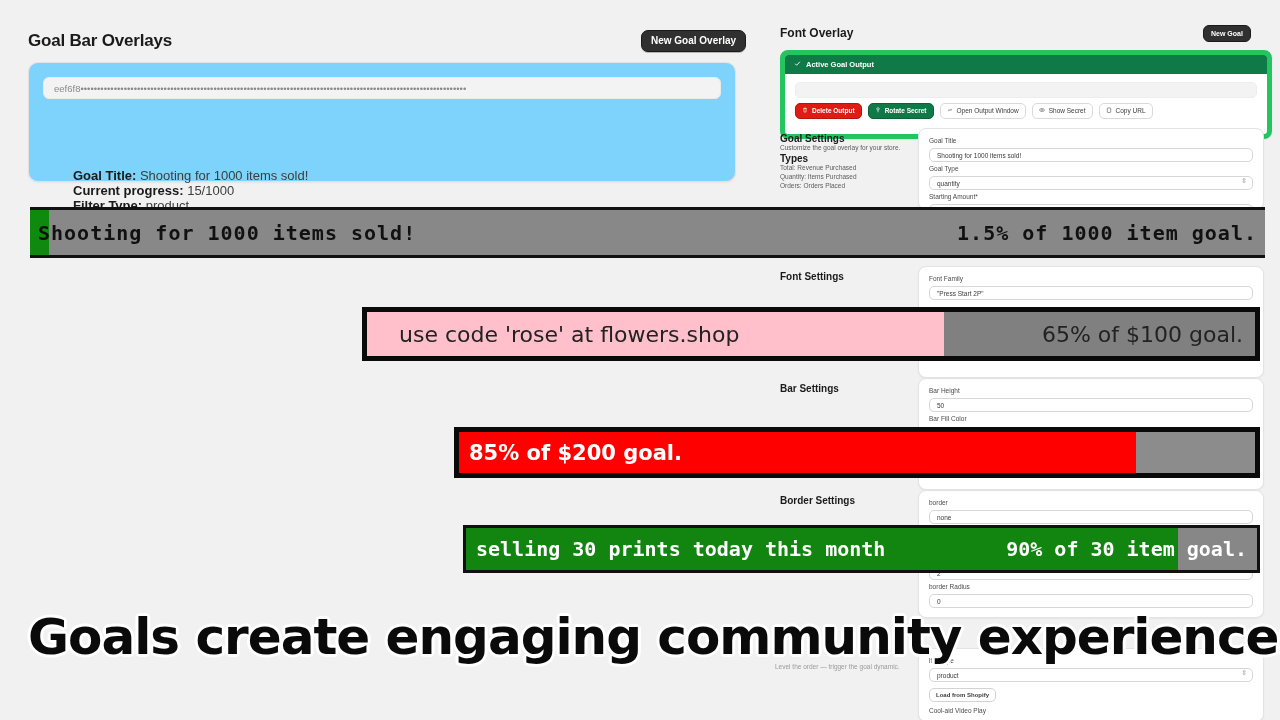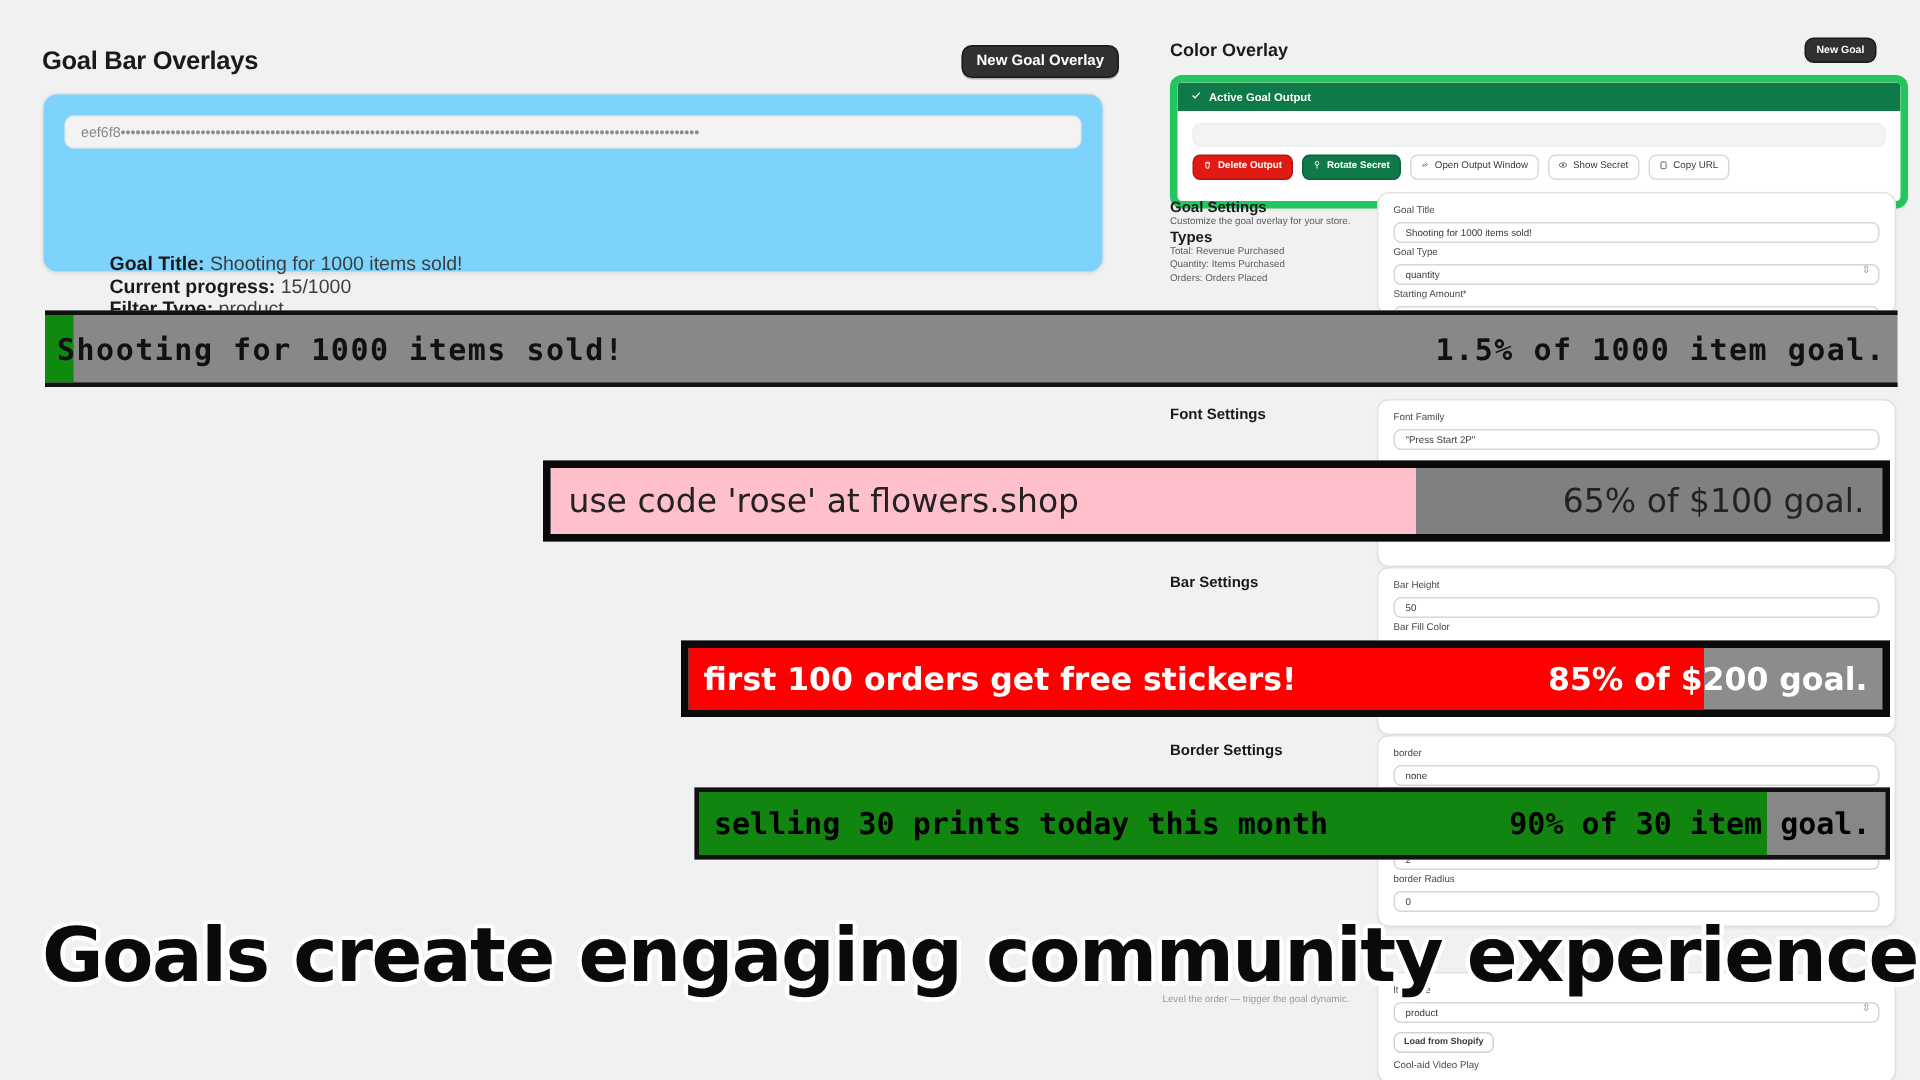--- a/index.html
+++ b/index.html
@@ -111,21 +111,21 @@
   #bar1 .txt{padding:0 8px;font-family:"DejaVu Sans Mono","Liberation Mono",monospace;
     font-size:20px;font-weight:bold;color:#111;letter-spacing:1px;}
 
   
   #bar2{
     left:362px;top:307px;width:898px;height:54px;background:#808080;
     border:5px solid #0a0a0a;
   }
   #bar2 .fill{background:#ffc0cb;}
   #bar2 .txt{padding:0 12px;font-family:"DejaVu Sans","Liberation Sans",sans-serif;
-    font-size:22px;font-weight:normal;color:#222;}
+    font-size:22px;font-weight:normal;color:#222;margin-left:20px;}
 
   
   #bar3{
     left:454px;top:427px;width:806px;height:51px;background:#8c8c8c;
     border:5px solid #0a0a0a;
   }
   #bar3 .fill{background:#ff0000;}
   #bar3 .txt{padding:0 10px;font-family:"DejaVu Sans","Liberation Sans",sans-serif;
     font-size:21px;font-weight:bold;color:#fff;}
 
@@ -221,21 +221,21 @@
           </span>
           <span>Delete Output</span>
         </button>
 
       </div>
     </div>
   </div>
 
   <div class="right-panel">
 
-    <div class="right-title">Color Overlay</div>
+    <div class="right-title">Font Overlay</div>
     <button class="new-goal-btn">New Goal</button>
 
     <div class="active-card">
       <div class="active-head">
         <span class="check">
           <svg width="7" height="7" viewBox="0 0 16 16">
               <path d="M2.5 8.5l3.5 3.5 7.5-8" fill="none" stroke="#fff" stroke-width="2"></path>
             </svg>
         </span>
         <span>Active Goal Output</span>
@@ -356,28 +356,27 @@
     <div class="fill" style="width: 65%; background: rgb(255, 192, 203);"></div>
     <div class="txt" style="color: rgb(34, 34, 34);">
       <span>use code 'rose' at flowers.shop</span>
       <span>65% of $100 goal.</span>
     </div>
   </div>
 
   <div class="bar" id="bar3" style="background: rgb(140, 140, 140);">
     <div class="fill" style="width: 85%; background: rgb(255, 0, 0);"></div>
     <div class="txt" style="color: rgb(255, 255, 255);">
-      <span>first 100 orders get free stickers!</span>
       <span>85% of $200 goal.</span>
     </div>
   </div>
 
   <div class="bar" id="bar4" style="background: rgb(135, 135, 135);">
     <div class="fill" style="width: 90%; background: rgb(17, 133, 15);"></div>
-    <div class="txt" style="color: #000000;">
+    <div class="txt" style="color: #ffffff;">
       <span>selling 30 prints today this month</span>
       <span>90% of 30 item goal.</span>
     </div>
   </div>
 
   <div class="faint">Level the order — trigger the goal dynamic.</div>
 
   <div class="headline">Goals create engaging community experiences</div>
 
 </div>

